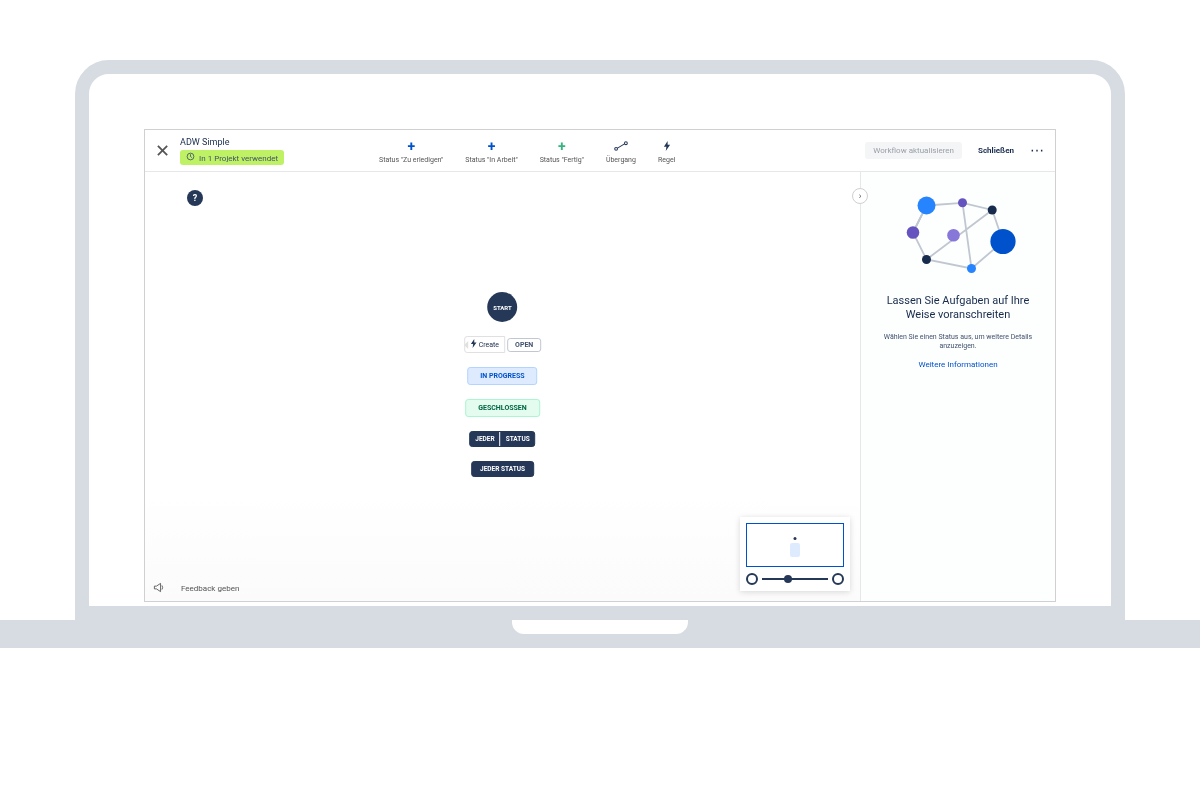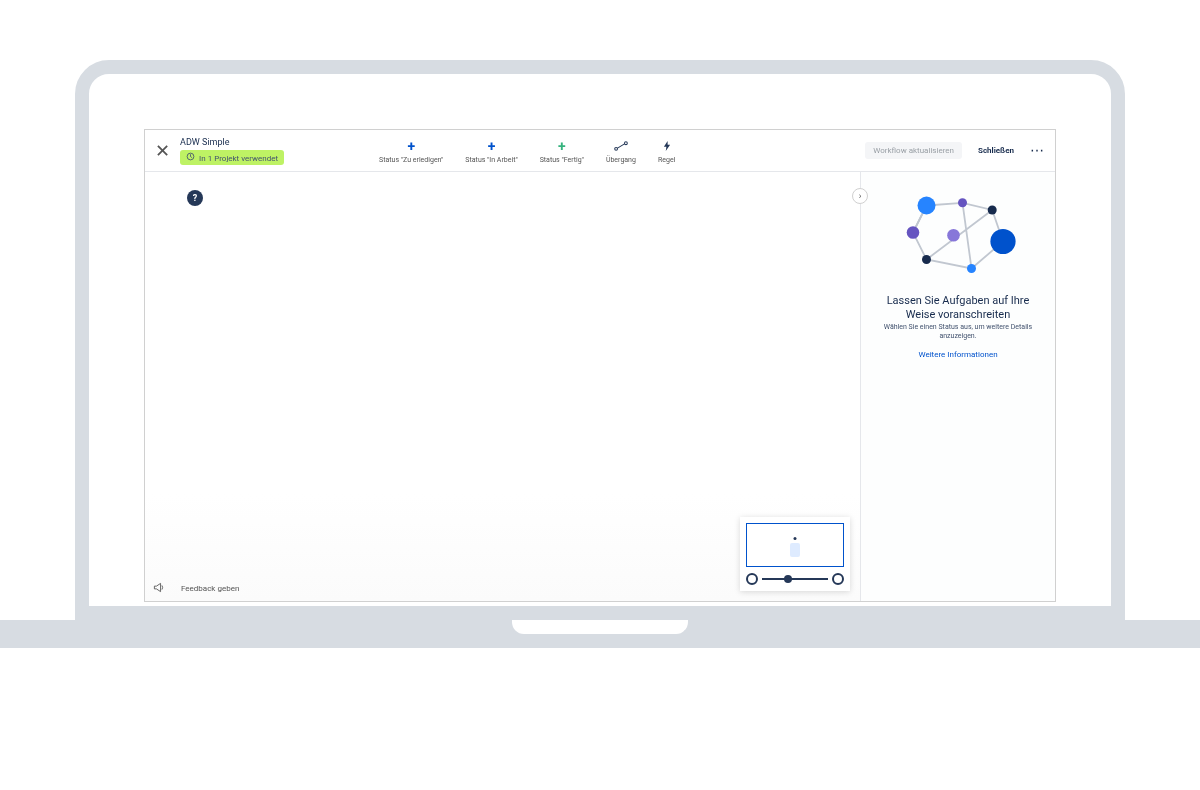--- a/index.html
+++ b/index.html
@@ -276,20 +276,21 @@
     font-size: 9px; color: #555;
     cursor: pointer;
   }
   .panel-illu {
     width: 130px; height: 90px;
     margin-bottom: 12px;
   }
   .panel-title {
     font-size: 11px;
     font-weight: 400;
+    margin-bottom: 10px;
     line-height: 1.3;
     color: #172B4D;
   }
   .panel-p {
     font-size: 7px;
     color: #42526E;
     line-height: 1.4;
     margin-bottom: 8px;
   }
   .panel-link {
@@ -371,20 +372,41 @@
           <div class="btn btn-update">Workflow aktualisieren</div>
           <div class="btn btn-close">Schließen</div>
           <div class="more-dots">⋯</div>
         </div>
       </div>
 
       <div class="body">
         <div class="canvas">
           <div class="help-icon">?</div>
 
+          <div class="flow">
+            <div class="node-start">START</div>
+            <div class="node-row">
+              <div class="act-chip">
+                <span>
+                  <svg width="7" height="9" viewBox="0 0 12 16" fill="#253858">
+                      <path d="M7 0 L1 9 L5 9 L4 16 L11 6 L7 6 Z"></path>
+                    </svg>
+                </span>
+                <span>Create</span>
+              </div>
+              <div class="status-pill st-open">OPEN</div>
+            </div>
+            <div class="status-pill st-prog">IN PROGRESS</div>
+            <div class="status-pill st-done">GESCHLOSSEN</div>
+            <div class="status-pill st-any split">
+              <span>JEDER</span>
+                <span>STATUS</span>
+            </div>
+            <div class="status-pill st-any">JEDER STATUS</div>
+          </div>
 
           <div class="minimap">
             <div class="minimap-view"></div>
             <div class="zoom-row">
               <div class="zoom-ic"></div>
               <div class="zoom-track">
                 <div class="zoom-thumb"></div>
               </div>
               <div class="zoom-ic"></div>
             </div>

